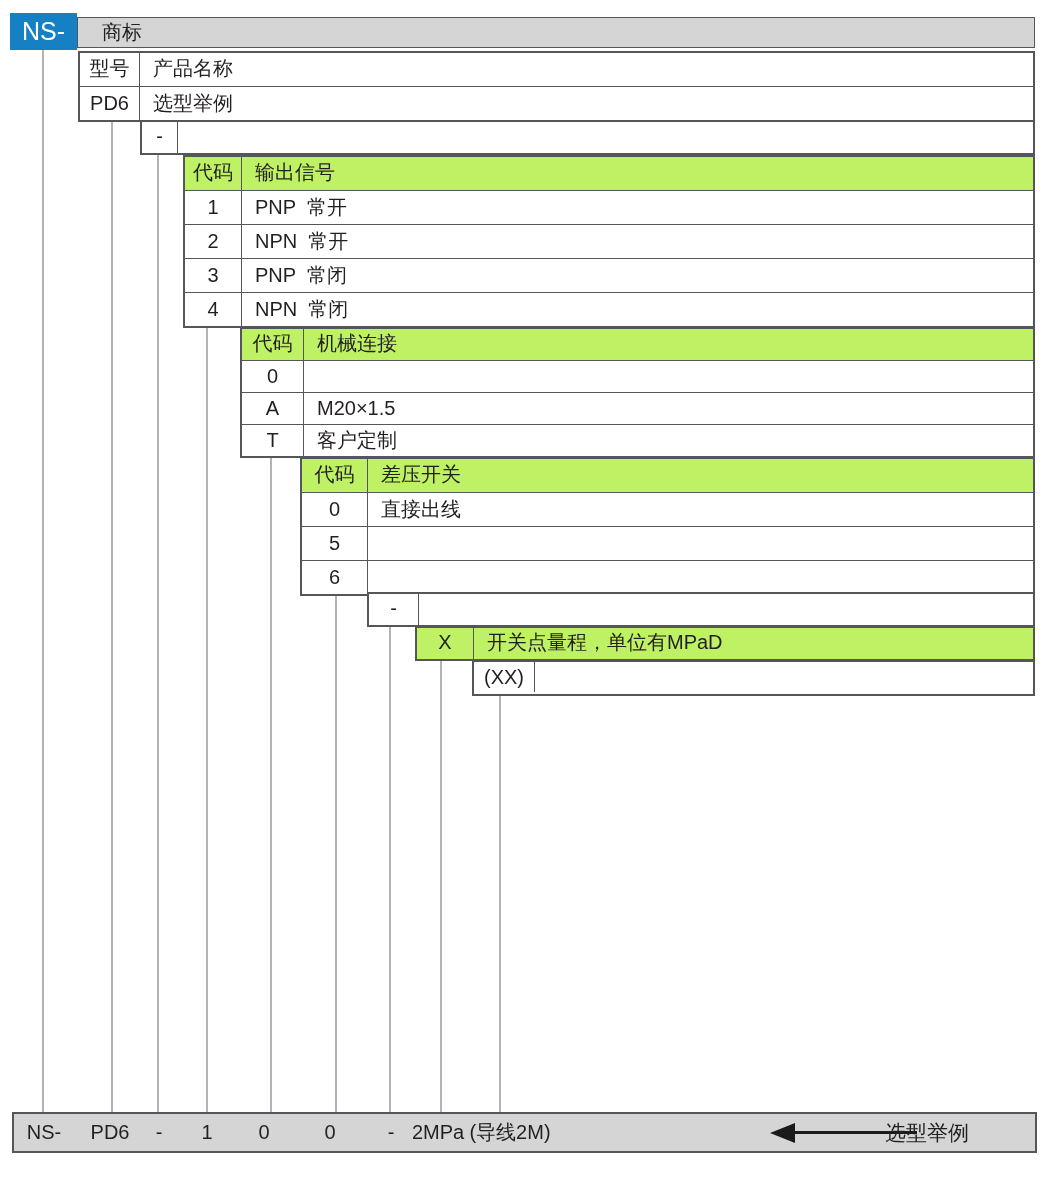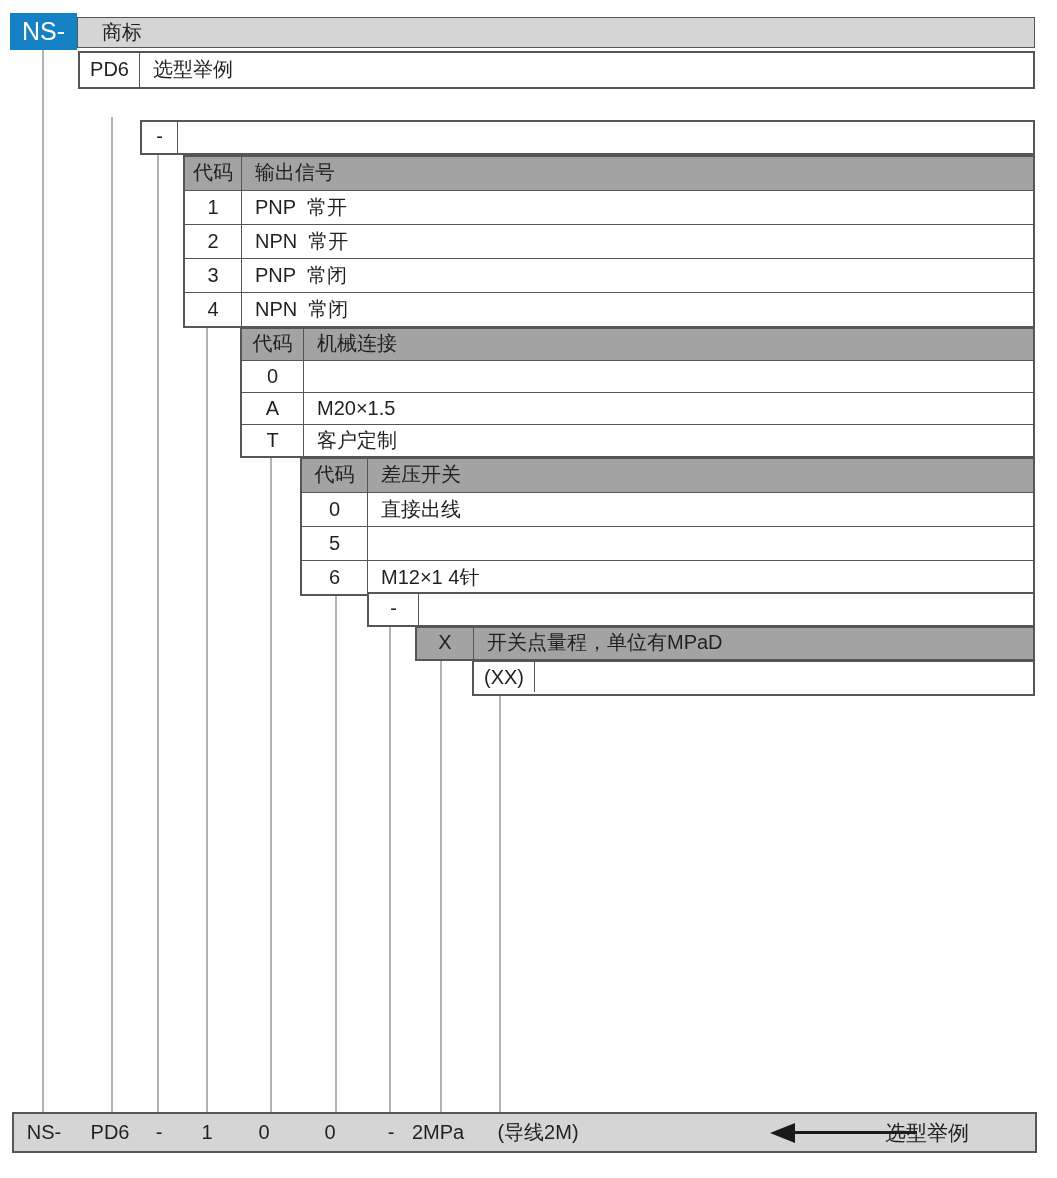--- a/index.html
+++ b/index.html
@@ -11,21 +11,21 @@
   }
   .canvas { position:absolute; inset:0; }
 
   
   .vline { position:absolute; width:2px; background:#b3b3b3; }
 
   
   .tbl { position:absolute; border:2px solid #55565a; background:#ffffff; }
   .row { display:flex; border-top:1.5px solid #55565a; }
   .row:first-child { border-top:none; }
-  .row.head { background:#a3a3a3; }
+  .row.head { background:#bef264; }
   .cell { font-size:20px; white-space:pre; overflow:hidden; }
   .cell.code { text-align:center; border-right:1.5px solid #55565a; flex:0 0 auto; }
   .cell.label { flex:1 1 auto; padding-left:13px; }
 
   
   .trademark-bar {
     position:absolute; left:77px; top:17px; width:958px; height:31px;
     background:#d5d5d5; border:1.5px solid #55565a;
     font-size:20px; line-height:28px; padding-left:24px;
   }
@@ -73,20 +73,24 @@
   <div class="vline" style="left:499px; top:694px; height:418px;"></div>
 
   <div class="trademark-bar">
     <span>商标</span>
   </div>
   <div class="ns-box">
     <span>NS-</span>
   </div>
 
   <div class="tbl" style="left:78px; top:51px; width:957px;">
+    <div class="row" style="height:33px; line-height:31px;">
+      <div class="cell code" style="width:60px;">型号</div>
+      <div class="cell label">产品名称</div>
+    </div>
     <div class="row" style="height:34px; line-height:32px;">
       <div class="cell code" style="width:60px;">PD6</div>
       <div class="cell label">选型举例</div>
     </div>
   </div>
 
   <div class="tbl" style="left:140px; top:120px; width:895px;">
     <div class="row" style="height:31px; line-height:29px;">
       <div class="cell code" style="width:36px;">-</div>
       <div class="cell label"></div>
@@ -141,21 +145,20 @@
     </div>
     <div class="row" style="height:34px; line-height:32px;">
       <div class="cell code" style="width:66px;">0</div>
       <div class="cell label">直接出线</div>
     </div>
     <div class="row" style="height:34px; line-height:32px;">
       <div class="cell code" style="width:66px;">5</div>
     </div>
     <div class="row" style="height:34px; line-height:32px;">
       <div class="cell code" style="width:66px;">6</div>
-      <div class="cell label">M12×1 4针</div>
     </div>
   </div>
 
   <div class="tbl" style="left:367px; top:592px; width:668px;">
     <div class="row" style="height:31px; line-height:29px;">
       <div class="cell code" style="width:50px;">-</div>
       <div class="cell label"></div>
     </div>
   </div>
 
@@ -175,19 +178,19 @@
 
   <div class="example-bar">
     <span class="ex-item" style="left:30px;">NS-</span>
     <span class="ex-item" style="left:96px;">PD6</span>
     <span class="ex-item" style="left:145px;">-</span>
     <span class="ex-item" style="left:193px;">1</span>
     <span class="ex-item" style="left:250px;">0</span>
     <span class="ex-item" style="left:316px;">0</span>
     <span class="ex-item" style="left:377px;">-</span>
     <span class="ex-item" style="left:424px;text-align:right;">2MPa</span>
-    <span class="ex-item" style="left:524px;">(导线2M)</span>
+    <span class="ex-item" style="left:496px;">(导线2M)</span>
     <div class="arrow-head"></div>
     <div class="arrow-line"></div>
     <span class="arrow-label">选型举例</span>
   </div>
 
 </div>
 
 </body></html>

